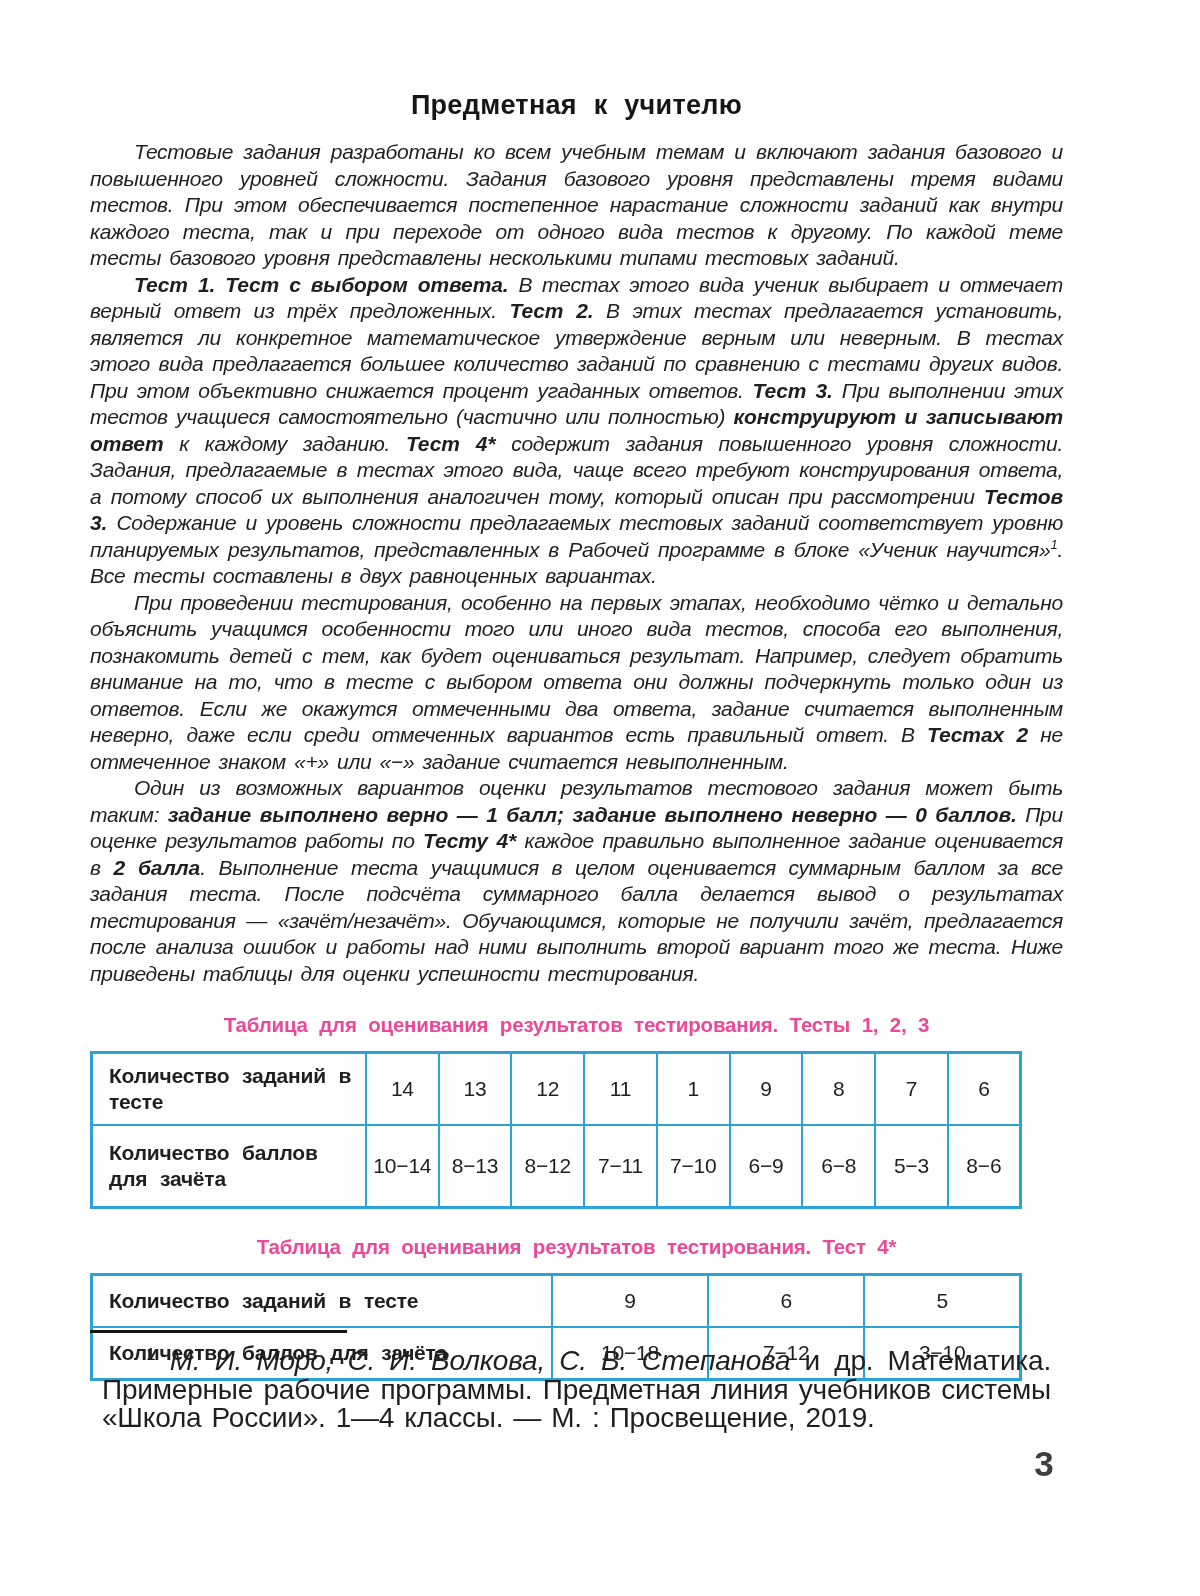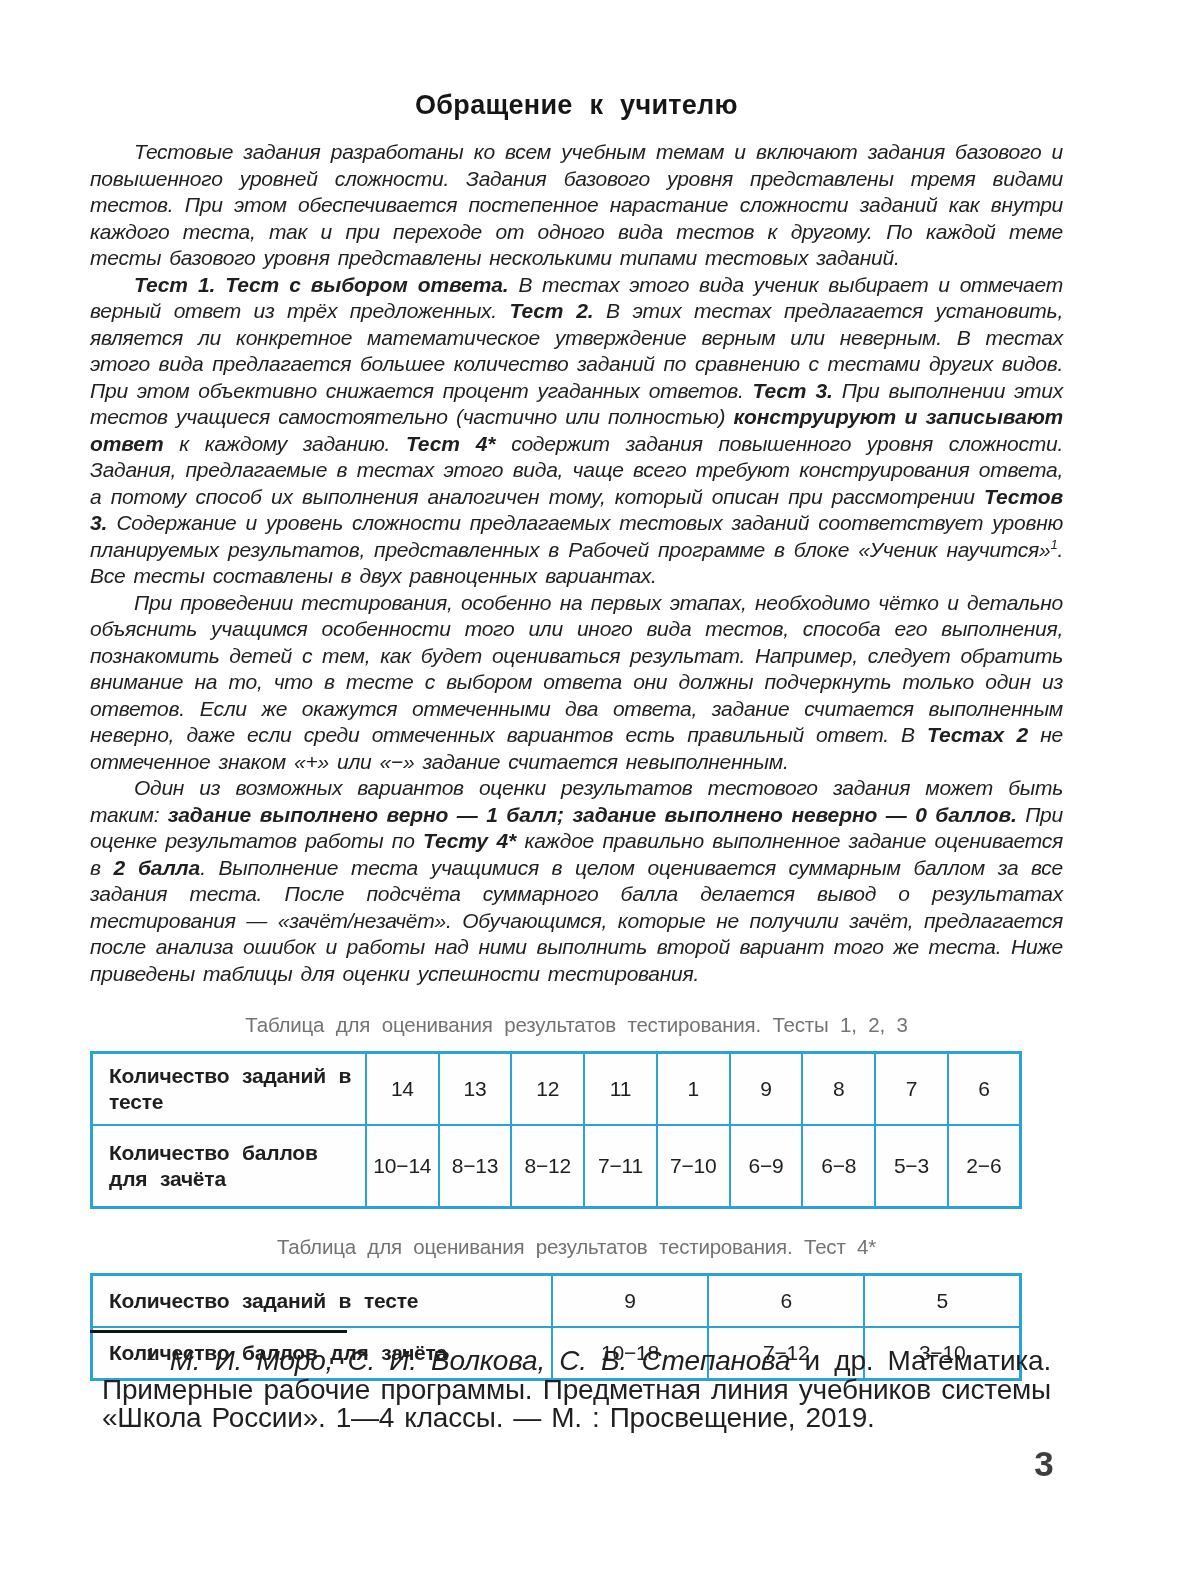--- a/index.html
+++ b/index.html
@@ -14,22 +14,22 @@
     letter-spacing:0.3px;word-spacing:9px;color:#161616;
   }
   .texts{min-height:810px;}
   .texts p{
     margin:0;text-indent:44px;text-align:justify;
     font-size:21px;line-height:26.5px;letter-spacing:-0.25px;word-spacing:2.5px;font-style:italic;
   }
   .texts p b{letter-spacing:-0.1px;margin-top:44px;}
   sup{font-size:0.62em;line-height:0;}
   .tbl-caption{
-    text-align:center;font-weight:normal;font-size:20.5px;
-    margin:26px 0 14px 0;word-spacing:6px;letter-spacing:-0.2px;color:#737373;
+    text-align:center;font-weight:bold;font-size:20.5px;
+    margin:26px 0 14px 0;word-spacing:6px;letter-spacing:-0.2px;color:#ec4899;
   }
   table{border-collapse:collapse;width:932px;table-layout:fixed;}
   table{border:3px solid var(--tbl);}
   td{
     border:2px solid var(--tbl);text-align:center;font-size:21px;
     padding:4px 4px;letter-spacing:-0.2px;color:#1f1f1f;background:#fefefe;
   }
   td.hdr{
     text-align:left;font-weight:bold;padding-left:16px;line-height:26px;
     word-spacing:7px;
@@ -46,21 +46,21 @@
   .page-number{
     position:absolute;left:1014px;top:1444px;width:60px;text-align:center;
     font-size:35px;font-weight:bold;color:#3e3e3e;letter-spacing:0;
   }
 </style>
 </head>
 <body>
 
 <div class="page">
   <div class="content">
-    <h1 class="title">Обращение к учителю</h1>
+    <h1 class="title">Предметная к учителю</h1>
     <div class="texts">
         <p><span>Тестовые задания разработаны ко всем учебным темам и включают задания базового и повышенного уровней сложности. Задания базового уровня представлены тремя видами тестов. При этом обеспечивается постепенное нарастание сложности заданий как внутри каждого теста, так и при переходе от одного вида тестов к другому. По каждой теме тесты базового уровня представлены несколькими типами тестовых заданий.</span></p>
         <p><b>Тест 1. Тест с выбором ответа.</b><span> В тестах этого вида ученик выбирает и отмечает верный ответ из трёх предложенных. </span><b>Тест 2.</b><span> В этих тестах предлагается установить, является ли конкретное математическое утверждение верным или неверным. В тестах этого вида предлагается большее количество заданий по сравнению с тестами других видов. При этом объективно снижается процент угаданных ответов. </span><b>Тест 3.</b><span> При выполнении этих тестов учащиеся самостоятельно (частично или полностью) </span><b>конструируют и записывают ответ</b><span> к каждому заданию. </span><b>Тест 4*</b><span> содержит задания повышенного уровня сложности. Задания, предлагаемые в тестах этого вида, чаще всего требуют конструирования ответа, а потому способ их выполнения аналогичен тому, который описан при рассмотрении </span><b>Тестов 3.</b><span> Содержание и уровень сложности предлагаемых тестовых заданий соответствует уровню планируемых результатов, представленных в Рабочей программе в блоке «Ученик научится»</span><sup>1</sup><span>. Все тесты составлены в двух равноценных вариантах.</span></p>
         <p><span>При проведении тестирования, особенно на первых этапах, необходимо чётко и детально объяснить учащимся особенности того или иного вида тестов, способа его выполнения, познакомить детей с тем, как будет оцениваться результат. Например, следует обратить внимание на то, что в тесте с выбором ответа они должны подчеркнуть только один из ответов. Если же окажутся отмеченными два ответа, задание считается выполненным неверно, даже если среди отмеченных вариантов есть правильный ответ. В </span><b>Тестах 2</b><span> не отмеченное знаком «+» или «−» задание считается невыполненным.</span></p>
         <p><span>Один из возможных вариантов оценки результатов тестового задания может быть таким: </span><b>задание выполнено верно — 1 балл; задание выполнено неверно — 0 баллов.</b><span> При оценке результатов работы по </span><b>Тесту 4*</b><span> каждое правильно выполненное задание оценивается в </span><b>2 балла</b><span>. Выполнение теста учащимися в целом оценивается суммарным баллом за все задания теста. После подсчёта суммарного балла делается вывод о результатах тестирования — «зачёт/незачёт». Обучающимся, которые не получили зачёт, предлагается после анализа ошибок и работы над ними выполнить второй вариант того же теста. Ниже приведены таблицы для оценки успешности тестирования.</span></p>
       </div>
 
     <div class="tbl-caption">Таблица для оценивания результатов тестирования. Тесты 1, 2, 3</div>
     <table id="table1">
         <tbody>
@@ -79,21 +79,21 @@
           <tr>
             <td class="hdr" style="width: 252px;">Количество баллов для зачёта</td>
             <td>10−14</td>
             <td>8−13</td>
             <td>8−12</td>
             <td>7−11</td>
             <td>7−10</td>
             <td>6−9</td>
             <td>6−8</td>
             <td>5−3</td>
-            <td>2−6</td>
+            <td>8−6</td>
           </tr>
         </tbody>
       </table>
 
     <div class="tbl-caption">Таблица для оценивания результатов тестирования. Тест 4*</div>
     <table id="table2">
         <tbody>
           <tr>
             <td class="hdr" style="width: 438px;">Количество заданий в тесте</td>
             <td>9</td>

